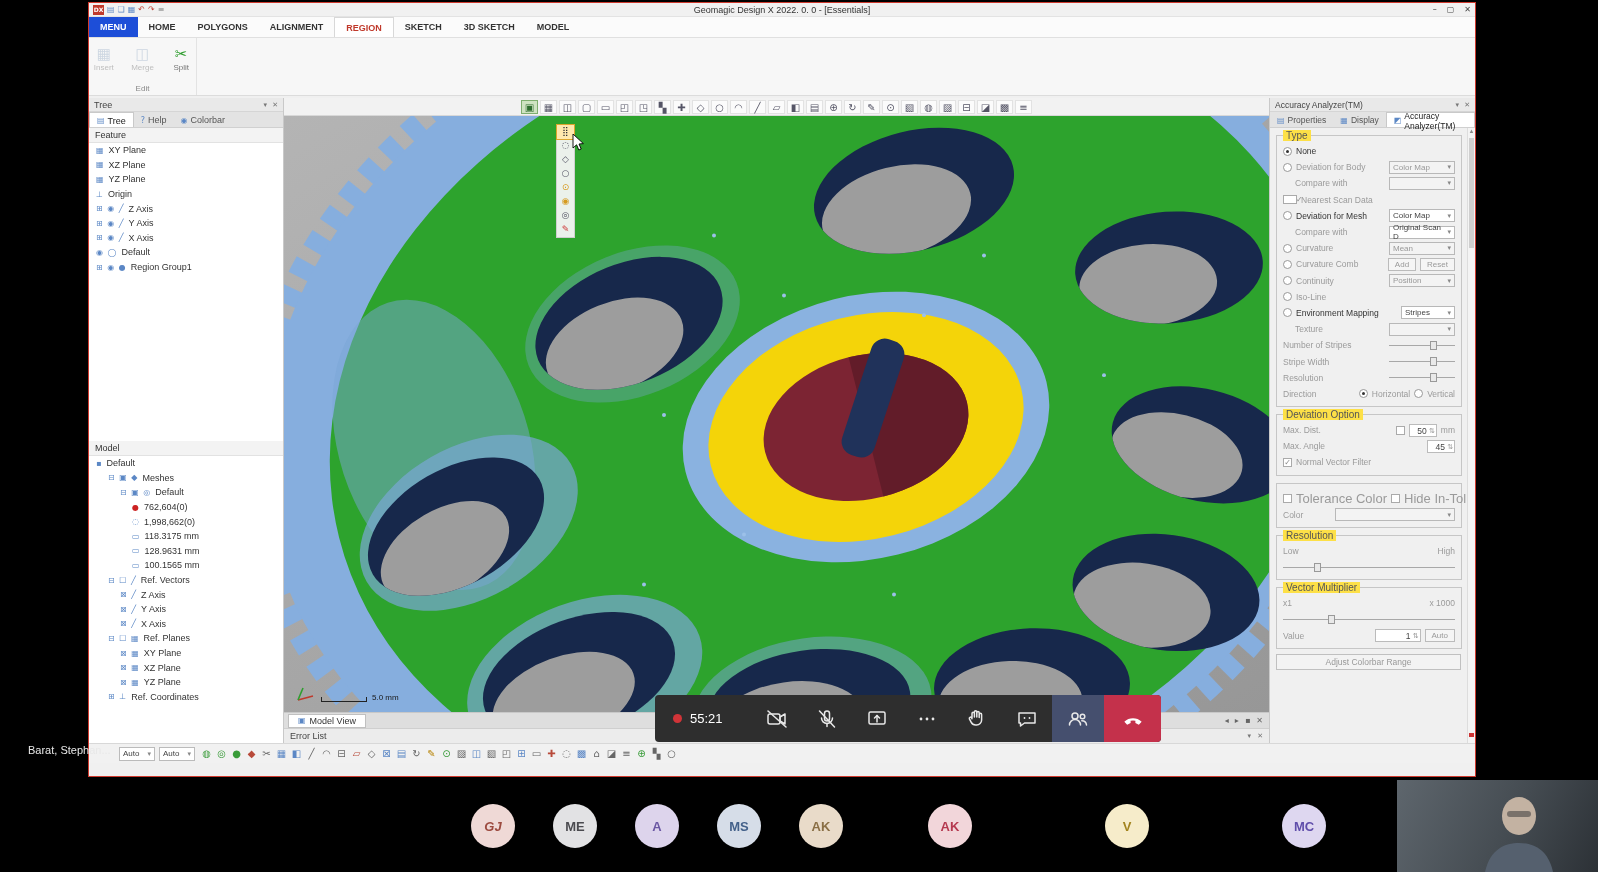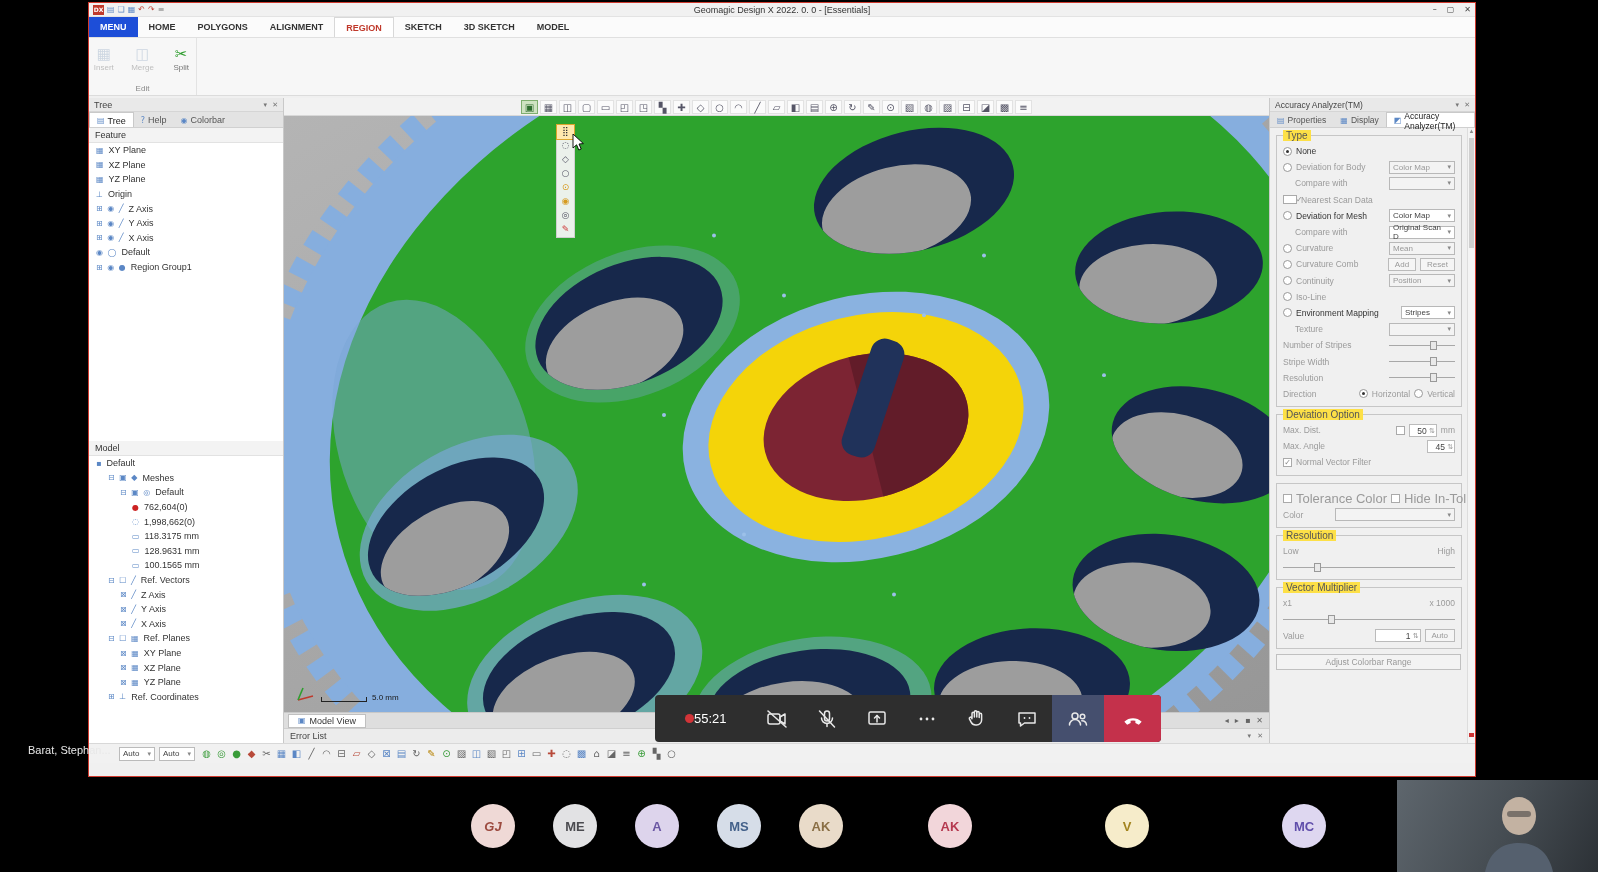--- a/index.html
+++ b/index.html
@@ -119,21 +119,21 @@
   .bsel::after { content:"▾"; margin-left:auto; font-size:7px; color:#888; }
   .bicon { width:15px; text-align:center; font-size:10px; font-family:"DejaVu Sans",sans-serif; }
   .statusbar { position:absolute; bottom:0; left:0; right:0; height:13px; background:#3a3a3a; color:#eee;
                display:flex; align-items:center; font-size:8px; padding-left:14px; }
   .sb-right { margin-left:auto; height:100%; background:#000; display:flex; align-items:center; gap:6px; padding:0 6px; }
   .sb-box { width:13px; height:9px; background:#fff; }
 
   
   .teams-bar { position:absolute; left:655px; top:695px; width:506px; height:47px; background:#2e2e2e;
                border-radius:4px; display:flex; align-items:stretch; z-index:60; overflow:hidden; }
-  .trec { width:97px; display:flex; align-items:center; gap:0; padding-left:30px;text-align:right; }
+  .trec { width:97px; display:flex; align-items:center; gap:8px; padding-left:18px;text-align:right; }
   .recdot { width:9px; height:9px; border-radius:50%; background:#d13438; }
   .ttimer { color:#fff; font-size:13px; }
   .tbtn { width:50px; display:flex; align-items:center; justify-content:center; }
   .tbtn svg { stroke:#e8e8e8; fill:none; stroke-width:1.5; stroke-linecap:round; stroke-linejoin:round; }
   .tbtn.people { width:52px; background:#454f6e; }
   .tbtn.hangup { width:57px; background:#c4314b; }
   .presenter { position:absolute; left:28px; top:744px; color:#e8e8e8; font-size:11px; z-index:70; }
 
   
   .avatar-strip { position:absolute; left:0; top:780px; width:1598px; height:92px; background:#000;

